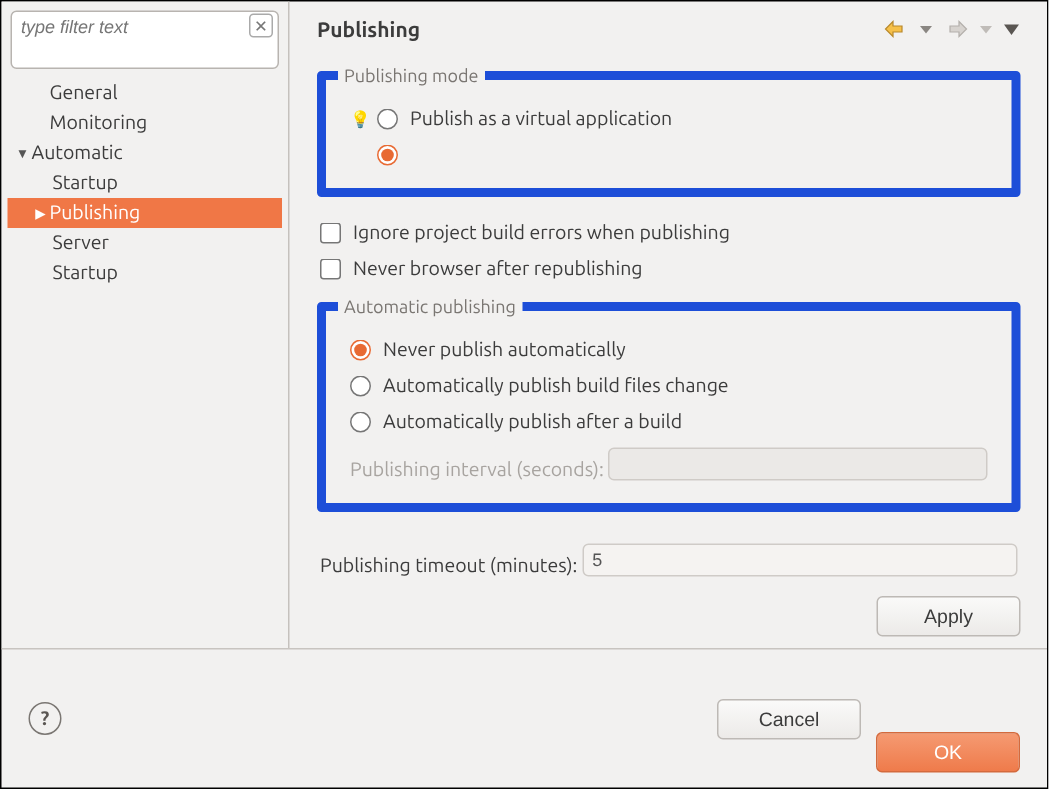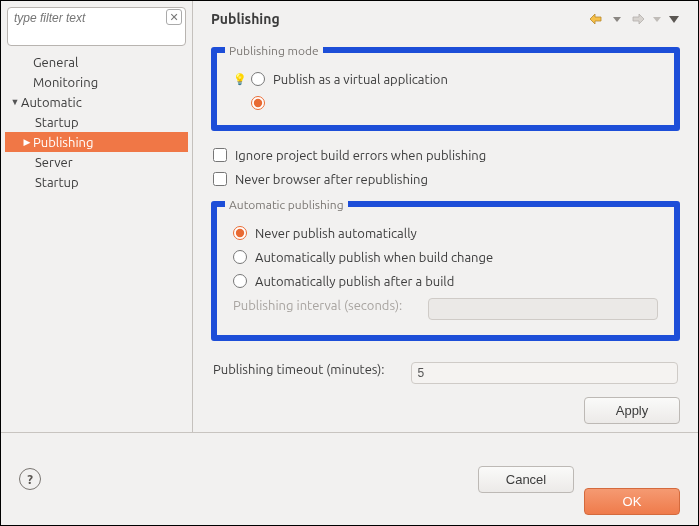--- a/index.html
+++ b/index.html
@@ -117,22 +117,22 @@
   width: 14px; height: 14px;
 }
 .bulb {
   width: 10px; height: 14px;
   color: #c9b96d;
   font-size: 11px;
   display: inline-flex; align-items: center;
 }
 .field-row {
   display: flex;
-  align-items: flex-start;
-  gap: 26px;
+  align-items: flex-end;
+  gap: 3px;
   padding: 5px 2px;
 }
 .field-row label.disabled { color: #a8a4a0; }
 .field-row input[type=text] {
   flex: 1;
   padding: 3px 6px;
   border: 1px solid #cfcbc7;
   border-radius: 4px;
   background: #f5f3f1;
   color: #555;
@@ -288,21 +288,21 @@
       </div>
 
       <div class="group" style="margin-top:10px;">
         <span class="legend">Automatic publishing</span>
         <div class="radio-row">
           <input type="radio" name="auto" checked="" style="">
           <span>Never publish automatically</span>
         </div>
         <div class="radio-row">
           <input type="radio" name="auto" style="">
-          <span>Automatically publish when build change</span>
+          <span>Automatically publish build files change</span>
         </div>
         <div class="radio-row">
           <input type="radio" name="auto" style="">
           <span>Automatically publish after a build</span>
         </div>
         <div class="field-row">
           <label class="disabled">Publishing interval (seconds):</label>
           <input type="text" disabled="" style="">
         </div>
       </div>

